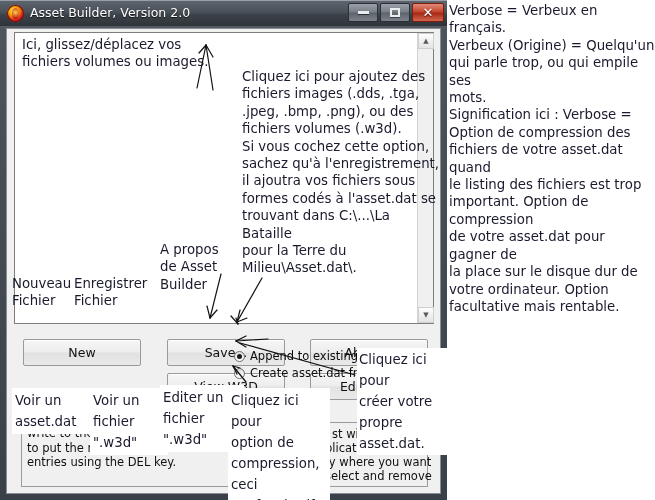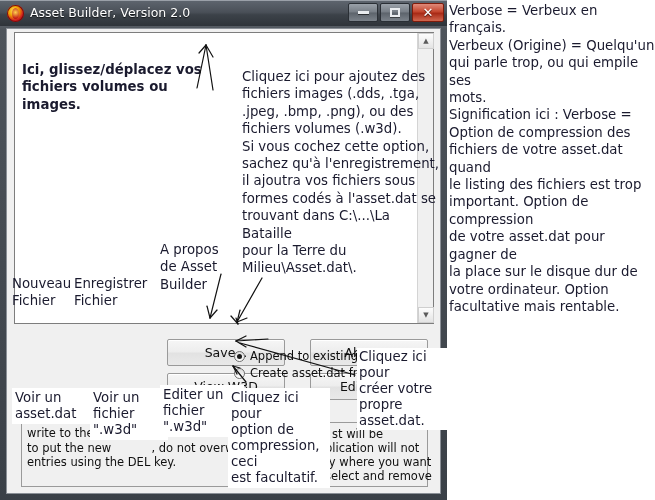--- a/index.html
+++ b/index.html
@@ -16,21 +16,21 @@
     line-height:17.4px;
     color:#1a1a2e;
     white-space:pre-wrap;
     letter-spacing:0px;
   }
   .anno-box{
     position:absolute;
     background:#ffffff;
     font-family:"DejaVu Sans", sans-serif;
     font-size:13.3px;
-    line-height:16px;
+    line-height:21px;
     color:#1a1a2e;
     white-space:pre-wrap;
   }
   
   #right-col{
     position:absolute;left:447px;top:0px;width:250px;height:500px;
     background:#ffffff;
   }
   
   #app-window{
@@ -189,20 +189,21 @@
 
   <div id="client">
 
     <div id="droplist">
       <div id="droplist-scroll">
         <div class="sb-arrow sb-up">▲</div>
         <div class="sb-arrow sb-down">▼</div>
       </div>
     </div>
 
+    <div class="btn" id="b-new">New</div>
     <div class="btn" id="b-save">Save...</div>
     <div class="btn" id="b-about">About...</div>
     <div class="btn" id="b-vieww3d">View W3D</div>
     <div class="btn" id="b-editw3d">Edit W3D</div>
 
     <div class="optrow" id="opt-append">
       <span class="radio on"></span>
       <span>Append to existing asset.dat</span>
     </div>
     <div class="optrow" id="opt-create">
@@ -235,21 +236,21 @@
 Option de compression des
 fichiers de votre asset.dat quand
 le listing des fichiers est trop
 important. Option de compression
 de votre asset.dat pour gagner de
 la place sur le disque dur de
 votre ordinateur. Option
 facultative mais rentable.</div>
 </div>
 
-<div class="anno" style="left:22px;top:61px;width:200px;font-weight:bold;">Ici, glissez/déplacez vos
+<div class="anno" style="left:22px;top:36px;width:200px;">Ici, glissez/déplacez vos
 fichiers volumes ou images.</div>
 
 <div class="anno" style="left:242px;top:68px;width:200px;">Cliquez ici pour ajoutez des
 fichiers images (.dds, .tga,
 .jpeg, .bmp, .png), ou des
 fichiers volumes (.w3d).
 Si vous cochez cette option,
 sachez qu'à l'enregistrement,
 il ajoutra vos fichiers sous
 formes codés à l'asset.dat se

